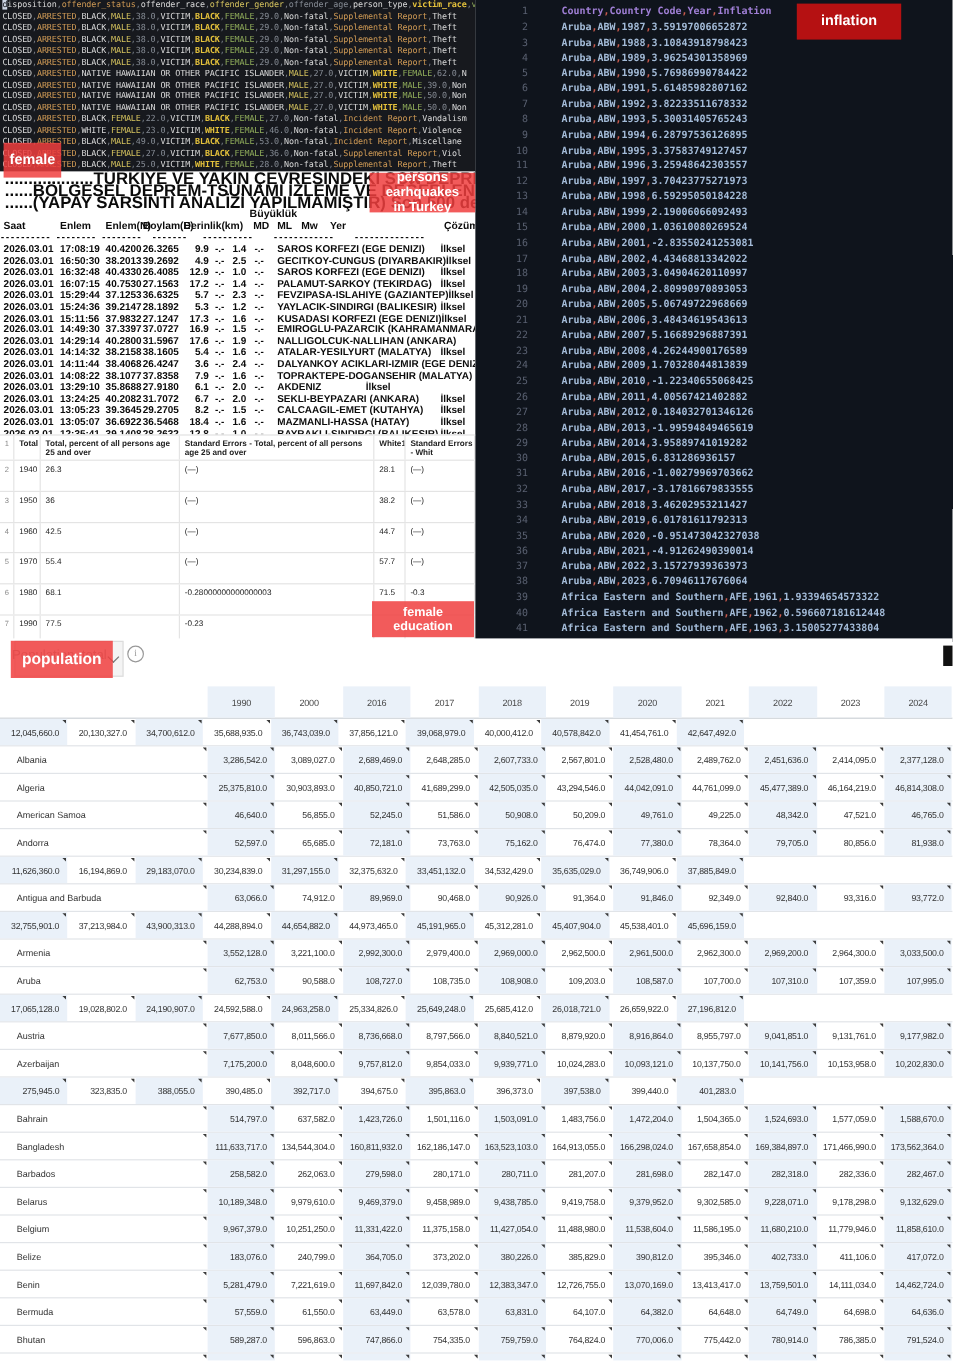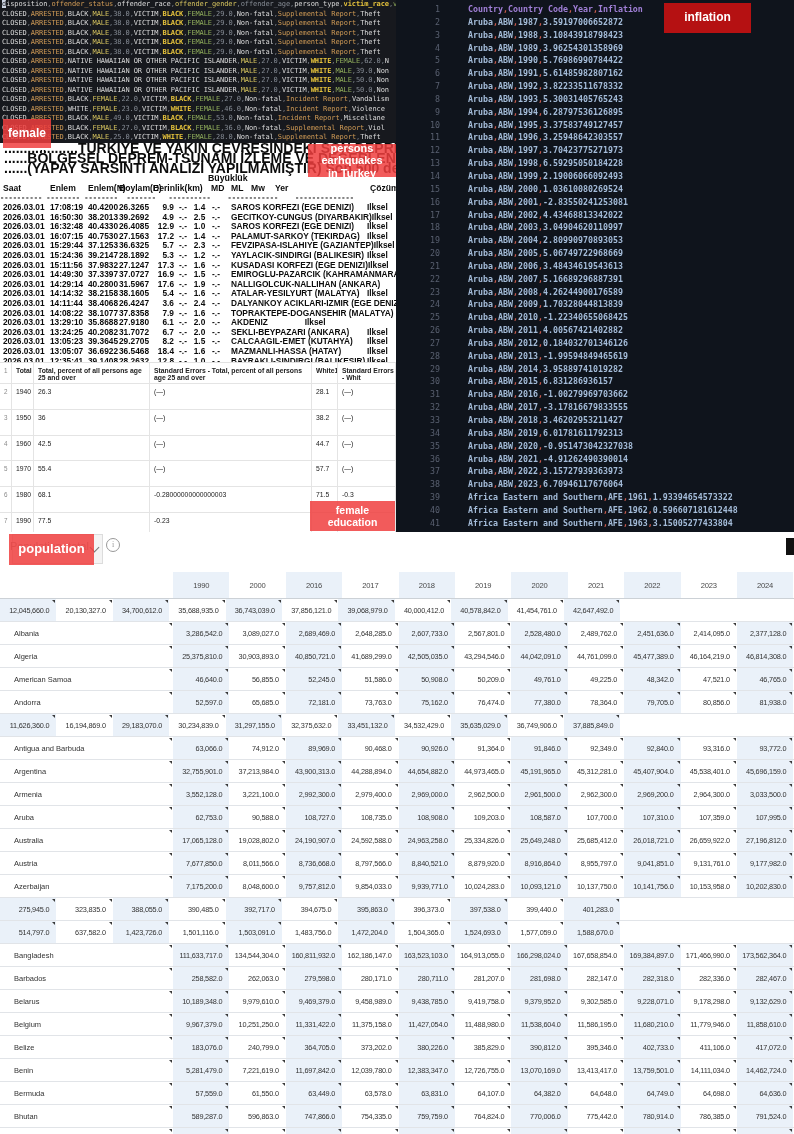--- a/index.html
+++ b/index.html
@@ -342,21 +342,20 @@
           <div class="pop-cell">90,468.0<span class="tri"></span></div>
           <div class="pop-cell shade">90,926.0<span class="tri"></span></div>
           <div class="pop-cell">91,364.0<span class="tri"></span></div>
           <div class="pop-cell shade">91,846.0<span class="tri"></span></div>
           <div class="pop-cell">92,349.0<span class="tri"></span></div>
           <div class="pop-cell shade">92,840.0<span class="tri"></span></div>
           <div class="pop-cell">93,316.0<span class="tri"></span></div>
           <div class="pop-cell shade">93,772.0<span class="tri"></span></div>
         </div>
         <div class="pop-row">
-          <div class="pop-country">Argentina<span class="tri"></span></div>
           <div class="pop-cell shade">32,755,901.0<span class="tri"></span></div>
           <div class="pop-cell">37,213,984.0<span class="tri"></span></div>
           <div class="pop-cell shade">43,900,313.0<span class="tri"></span></div>
           <div class="pop-cell">44,288,894.0<span class="tri"></span></div>
           <div class="pop-cell shade">44,654,882.0<span class="tri"></span></div>
           <div class="pop-cell">44,973,465.0<span class="tri"></span></div>
           <div class="pop-cell shade">45,191,965.0<span class="tri"></span></div>
           <div class="pop-cell">45,312,281.0<span class="tri"></span></div>
           <div class="pop-cell shade">45,407,904.0<span class="tri"></span></div>
           <div class="pop-cell">45,538,401.0<span class="tri"></span></div>
@@ -384,21 +383,20 @@
           <div class="pop-cell">108,735.0<span class="tri"></span></div>
           <div class="pop-cell shade">108,908.0<span class="tri"></span></div>
           <div class="pop-cell">109,203.0<span class="tri"></span></div>
           <div class="pop-cell shade">108,587.0<span class="tri"></span></div>
           <div class="pop-cell">107,700.0<span class="tri"></span></div>
           <div class="pop-cell shade">107,310.0<span class="tri"></span></div>
           <div class="pop-cell">107,359.0<span class="tri"></span></div>
           <div class="pop-cell shade">107,995.0<span class="tri"></span></div>
         </div>
         <div class="pop-row">
-          <div class="pop-country">Australia<span class="tri"></span></div>
           <div class="pop-cell shade">17,065,128.0<span class="tri"></span></div>
           <div class="pop-cell">19,028,802.0<span class="tri"></span></div>
           <div class="pop-cell shade">24,190,907.0<span class="tri"></span></div>
           <div class="pop-cell">24,592,588.0<span class="tri"></span></div>
           <div class="pop-cell shade">24,963,258.0<span class="tri"></span></div>
           <div class="pop-cell">25,334,826.0<span class="tri"></span></div>
           <div class="pop-cell shade">25,649,248.0<span class="tri"></span></div>
           <div class="pop-cell">25,685,412.0<span class="tri"></span></div>
           <div class="pop-cell shade">26,018,721.0<span class="tri"></span></div>
           <div class="pop-cell">26,659,922.0<span class="tri"></span></div>
@@ -439,20 +437,21 @@
           <div class="pop-cell">390,485.0<span class="tri"></span></div>
           <div class="pop-cell shade">392,717.0<span class="tri"></span></div>
           <div class="pop-cell">394,675.0<span class="tri"></span></div>
           <div class="pop-cell shade">395,863.0<span class="tri"></span></div>
           <div class="pop-cell">396,373.0<span class="tri"></span></div>
           <div class="pop-cell shade">397,538.0<span class="tri"></span></div>
           <div class="pop-cell">399,440.0<span class="tri"></span></div>
           <div class="pop-cell shade">401,283.0<span class="tri"></span></div>
         </div>
         <div class="pop-row">
+          <div class="pop-country">Bahrain<span class="tri"></span></div>
           <div class="pop-cell shade">514,797.0<span class="tri"></span></div>
           <div class="pop-cell">637,582.0<span class="tri"></span></div>
           <div class="pop-cell shade">1,423,726.0<span class="tri"></span></div>
           <div class="pop-cell">1,501,116.0<span class="tri"></span></div>
           <div class="pop-cell shade">1,503,091.0<span class="tri"></span></div>
           <div class="pop-cell">1,483,756.0<span class="tri"></span></div>
           <div class="pop-cell shade">1,472,204.0<span class="tri"></span></div>
           <div class="pop-cell">1,504,365.0<span class="tri"></span></div>
           <div class="pop-cell shade">1,524,693.0<span class="tri"></span></div>
           <div class="pop-cell">1,577,059.0<span class="tri"></span></div>

